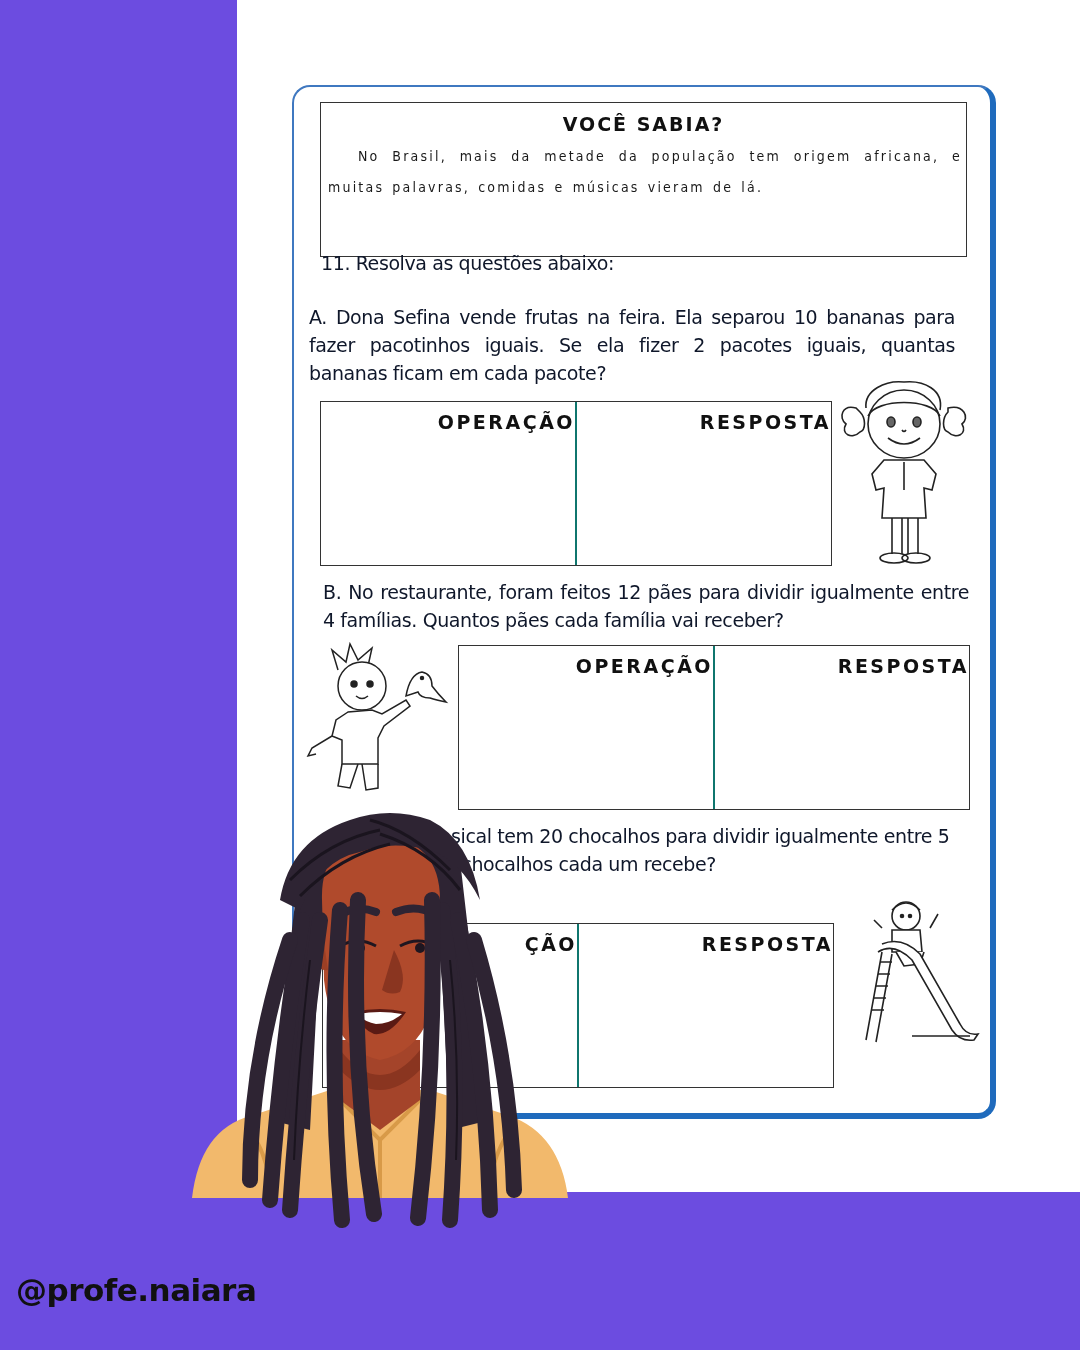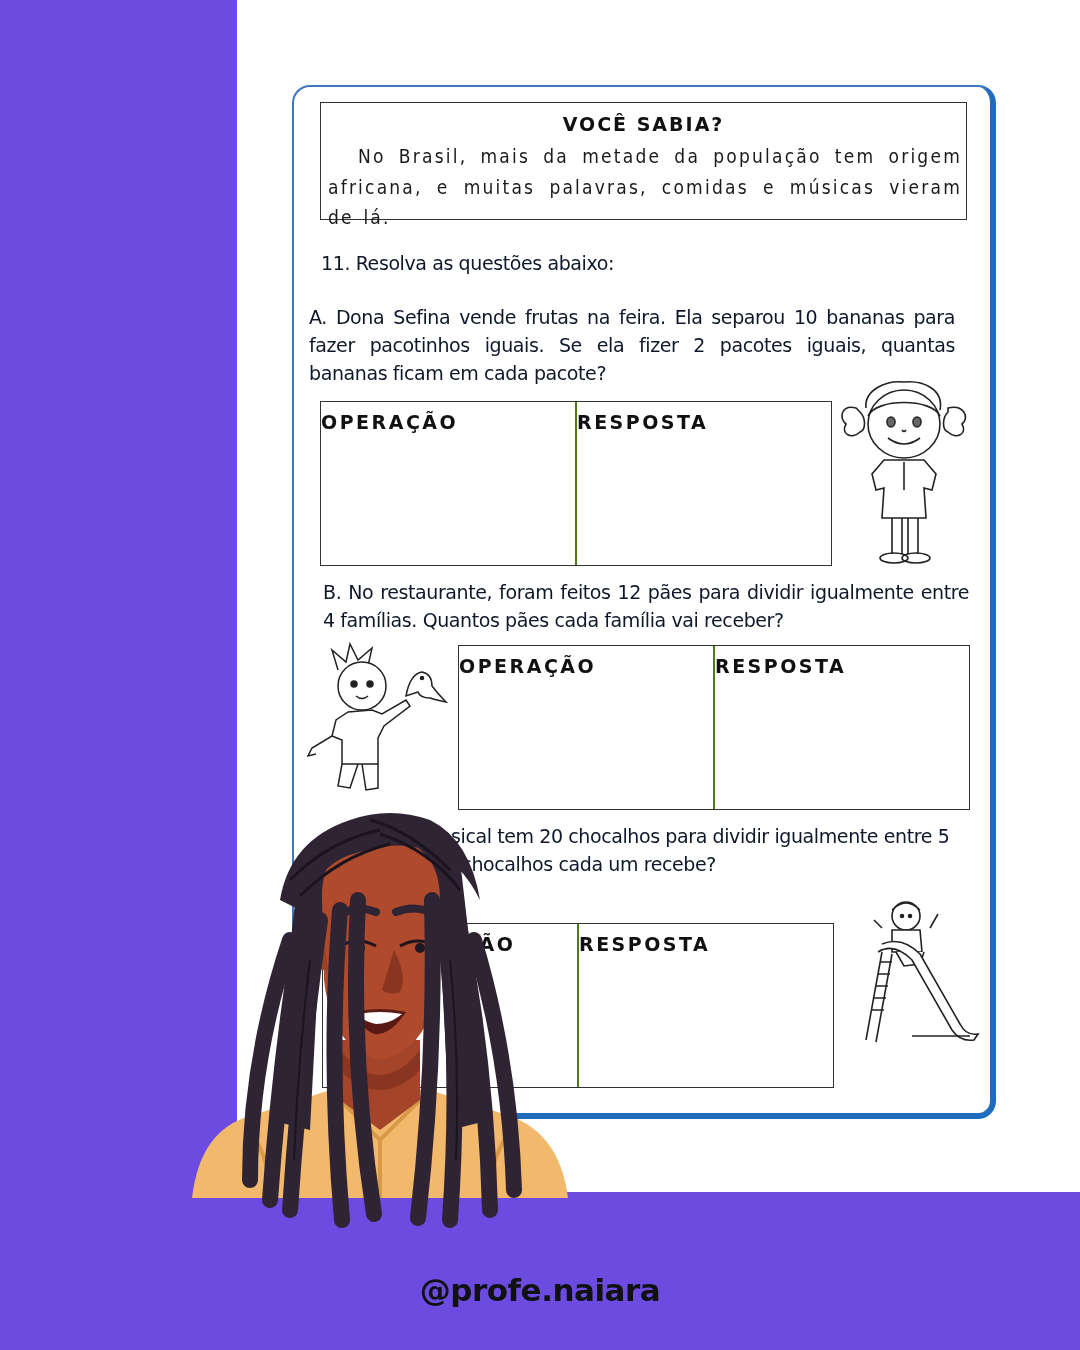--- a/index.html
+++ b/index.html
@@ -1,37 +1,37 @@
 <!DOCTYPE html>
 <html><head>
 <meta charset="utf-8">
 <style>
   html,body{margin:0;padding:0;}
   body{width:1080px;height:1350px;position:relative;overflow:hidden;background:#ffffff;font-family:"Liberation Sans",sans-serif;}
   .bg-left{position:absolute;left:0;top:0;width:237px;height:1350px;background:#6c4ce0;}
   .bg-bottom{position:absolute;left:0;top:1192px;width:1080px;height:158px;background:#6c4ce0;}
   .card{position:absolute;left:292px;top:85px;width:696px;height:1026px;background:#fff;border:2px solid #3f78c0;border-right:6px solid #1f6bbd;border-bottom:6px solid #1f6bbd;border-radius:18px;box-sizing:content-box;}
-  .sabia{position:absolute;left:320px;top:102px;width:647px;height:118px;border:1.5px solid #333;box-sizing:border-box;}
+  .sabia{position:absolute;left:320px;top:102px;width:647px;height:155px;border:1.5px solid #333;box-sizing:border-box;}
   .sabia-title{position:absolute;left:0;right:0;top:10px;text-align:center;font-family:"DejaVu Sans",sans-serif;font-weight:bold;font-size:19px;letter-spacing:2px;color:#111;}
-  .sabia-text{position:absolute;left:7px;right:4px;top:38px;font-family:"DejaVu Sans Condensed","DejaVu Sans",sans-serif;font-size:19px;line-height:30.5px;letter-spacing:2.2px;color:#1a1a1a;text-align:justify;text-indent:30px;word-spacing:2px;}
+  .sabia-text{position:absolute;left:7px;right:4px;top:38px;font-family:"DejaVu Sans Condensed","DejaVu Sans",sans-serif;font-size:14px;line-height:30.5px;letter-spacing:2.2px;color:#1a1a1a;text-align:justify;text-indent:30px;word-spacing:2px;}
   .q-text{position:absolute;font-family:"DejaVu Sans",sans-serif;font-size:19px;color:#0f172a;line-height:28px;letter-spacing:-0.4px;}
   .q-intro{left:321px;top:249px;}
   .q-a{left:309px;top:303px;width:646px;text-align:justify;}
   .q-b{left:323px;top:578px;width:646px;text-align:justify;}
   .q-c{left:323px;top:822px;width:644px;text-align:justify;}
   .ans{position:absolute;border:1.5px solid #333;box-sizing:border-box;display:flex;}
   .ans .cell{flex:1;position:relative;}
-  .ans .cell + .cell{border-left:2px solid #4d7c0f;}
-  .ans .lbl{position:absolute;left:0;right:0;top:9px;text-align:left;font-family:"DejaVu Sans",sans-serif;font-weight:bold;font-size:19px;letter-spacing:2.5px;color:#111;}
+  .ans .cell + .cell{border-left:2px solid #0f766e;}
+  .ans .lbl{position:absolute;left:0;right:0;top:9px;text-align:right;font-family:"DejaVu Sans",sans-serif;font-weight:bold;font-size:19px;letter-spacing:2.5px;color:#111;}
   .ans-a{left:320px;top:401px;width:512px;height:165px;}
   .ans-b{left:458px;top:645px;width:512px;height:165px;}
   .ans-c{left:322px;top:923px;width:512px;height:165px;}
   .illus{position:absolute;}
   .woman{position:absolute;left:190px;top:800px;width:380px;height:430px;}
-  .handle{position:absolute;left:0;right:0;top:1272px;text-align:center;font-family:"DejaVu Sans",sans-serif;font-weight:bold;font-size:31px;color:#111;letter-spacing:-0.5px;}
+  .handle{position:absolute;left:16px;right:0;top:1272px;text-align:left;font-family:"DejaVu Sans",sans-serif;font-weight:bold;font-size:31px;color:#111;letter-spacing:-0.5px;}
 </style>
 </head>
 <body>
 
 <div class="bg-left"></div>
 <div class="bg-bottom"></div>
 
 <div class="card"></div>
 
 <div class="sabia">

